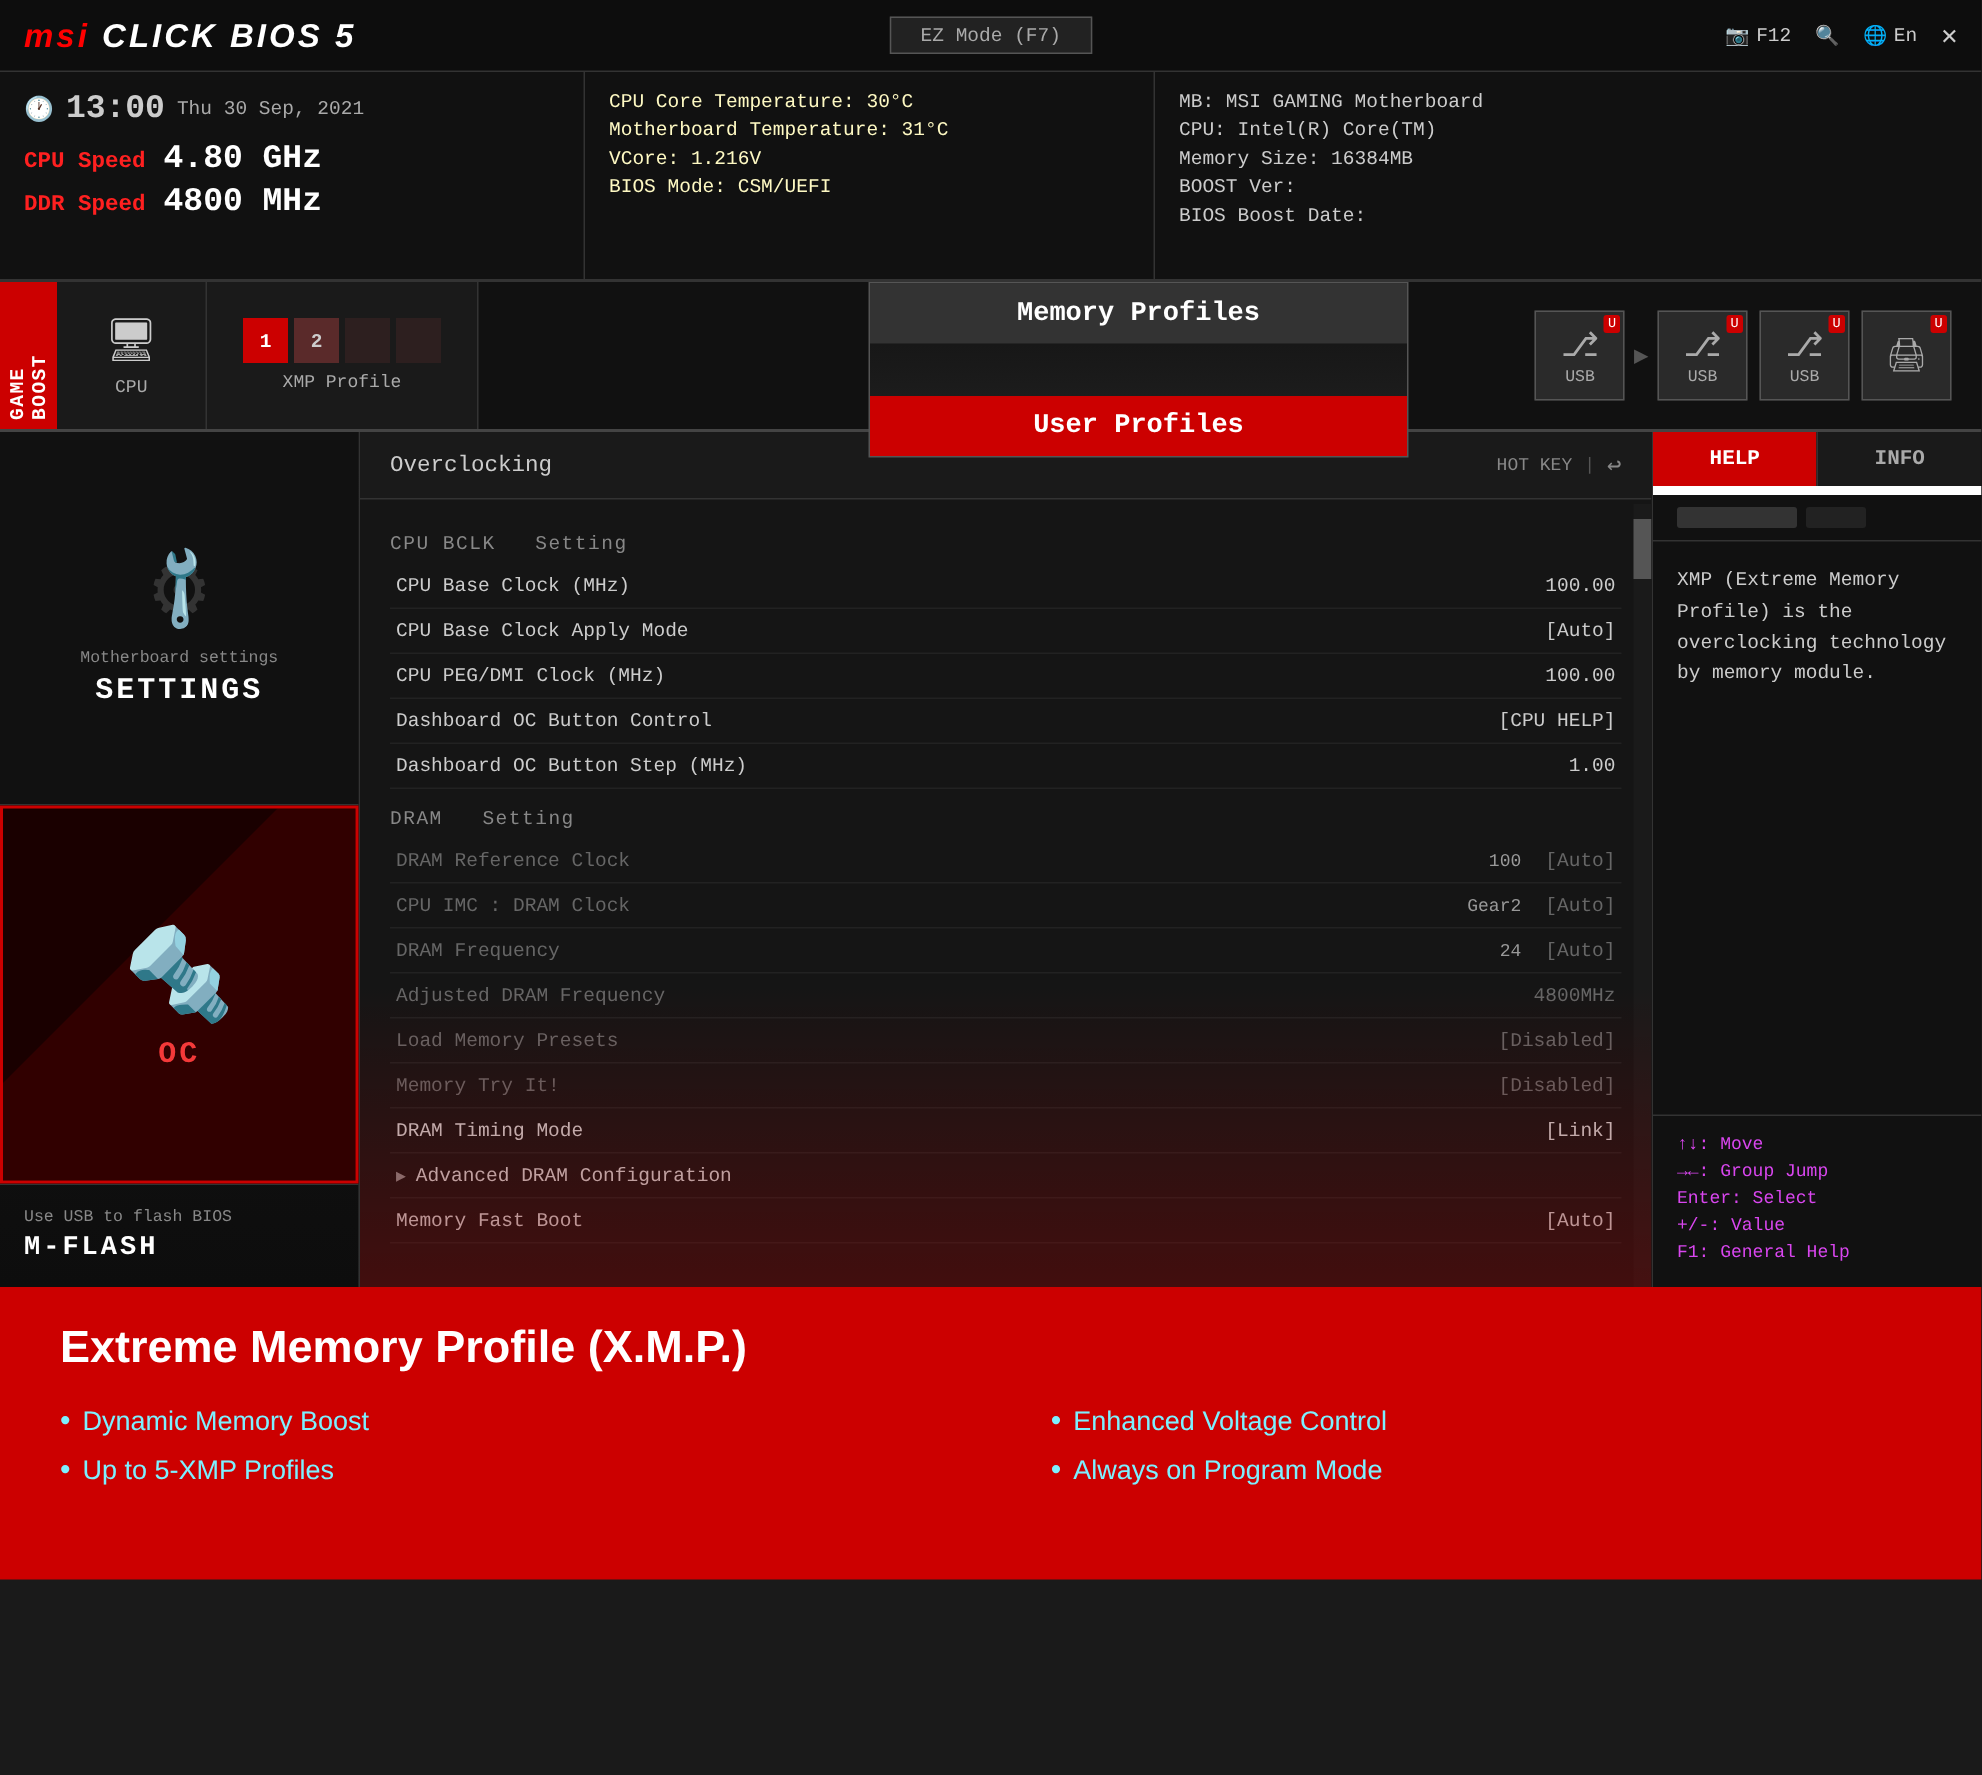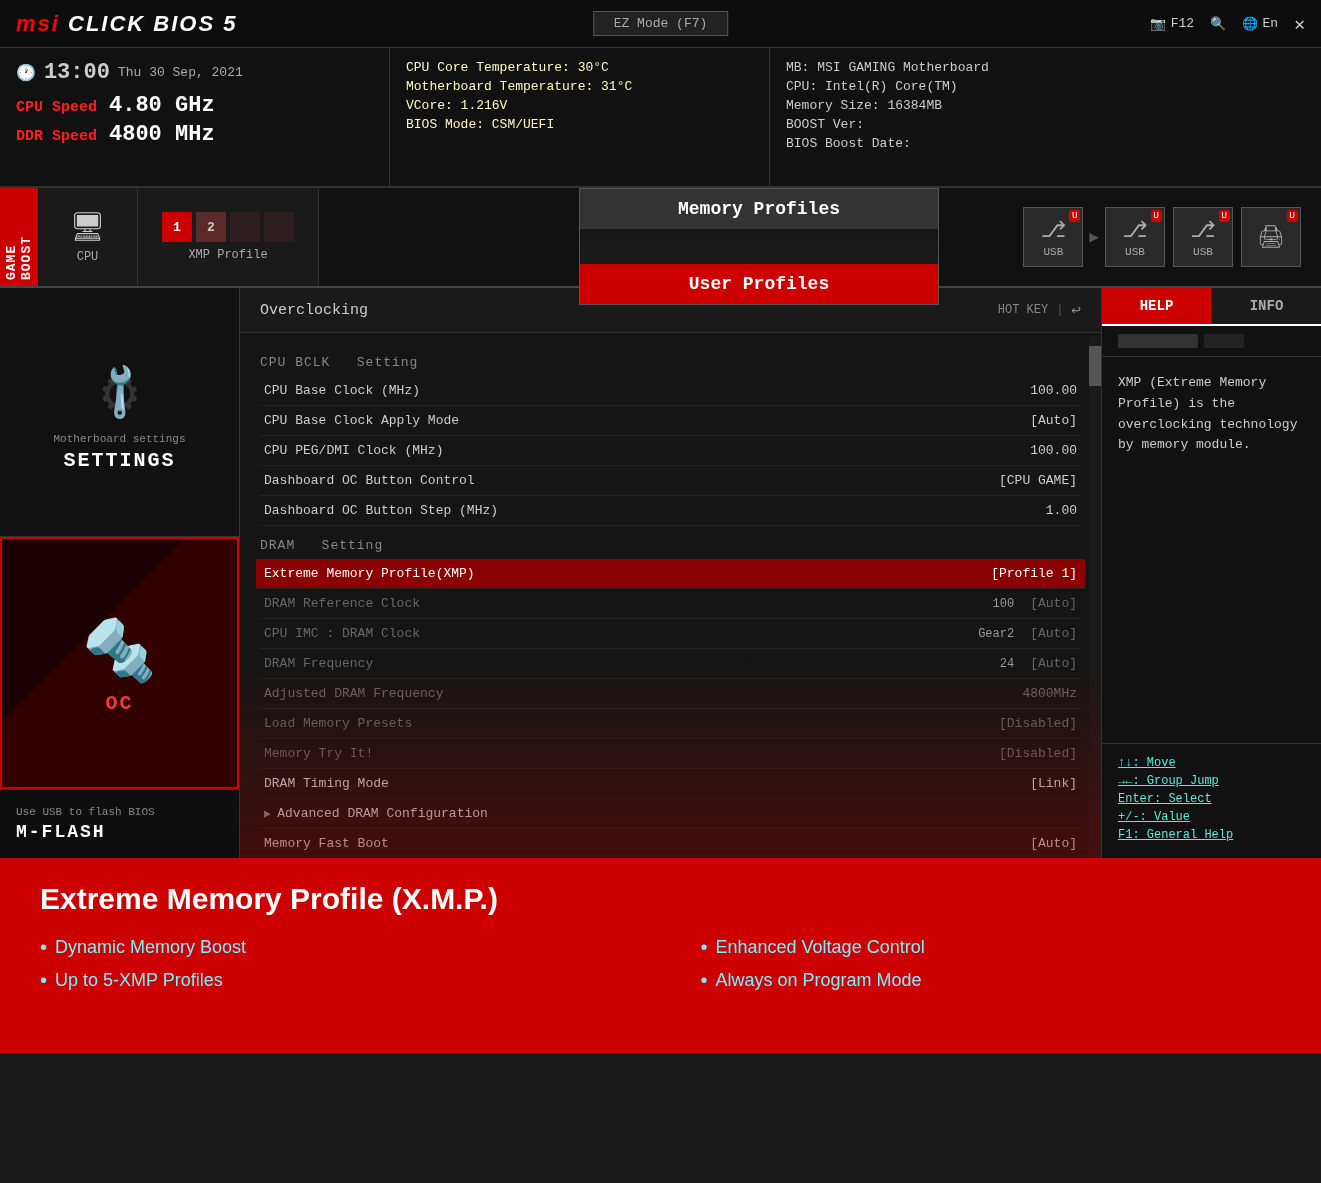--- a/index.html
+++ b/index.html
@@ -362,21 +362,21 @@
     
     .right-panel {
       width: 220px;
       background: #111;
       border-left: 1px solid #333;
       display: flex;
       flex-direction: column;
     }
     .right-tabs {
       display: flex;
-      border-bottom: 2px solid #ffffff;
+      border-bottom: 6px solid #ffffff;
     }
     .right-tab {
       flex: 1;
       padding: 10px;
       text-align: center;
       font-size: 14px;
       font-weight: bold;
       cursor: pointer;
     }
     .right-tab.active-tab {
@@ -393,22 +393,21 @@
       font-size: 13px;
       color: #ccc;
       line-height: 1.6;
       flex: 1;
       font-family: 'Courier New', monospace;
     }
     .keybind-section {
       padding: 12px 16px;
       border-top: 1px solid #333;
       font-size: 12px;
-      color: #5eead4;
-      text-decoration: underline;
+      color: #d946ef;
     }
     .keybind-row { margin-bottom: 4px; }
 
     
     .red-triangle {
       position: absolute;
       bottom: 0;
       right: 0;
       width: 0;
       height: 0;
@@ -608,32 +607,28 @@
       <div class="setting-row">
         <span class="setting-name">CPU Base Clock Apply Mode</span>
         <span class="setting-value">[Auto]</span>
       </div>
       <div class="setting-row">
         <span class="setting-name">CPU PEG/DMI Clock (MHz)</span>
         <span class="setting-value">100.00</span>
       </div>
       <div class="setting-row">
         <span class="setting-name">Dashboard OC Button Control</span>
-        <span class="setting-value">[CPU GAME]</span>
+        <span class="setting-value">[CPU HELP]</span>
       </div>
       <div class="setting-row">
         <span class="setting-name">Dashboard OC Button Step (MHz)</span>
         <span class="setting-value">1.00</span>
       </div>
 
       <div class="section-header">DRAM &nbsp; Setting</div>
-      <div class="setting-row highlighted">
-        <span class="setting-name">Extreme Memory Profile(XMP)</span>
-        <span class="setting-value">[Profile 1]</span>
-      </div>
       <div class="setting-row">
         <span class="setting-name dimmed">DRAM Reference Clock</span>
         <span style="display:flex;align-items:center;gap:8px;">
           <span class="setting-subval">100</span>
           <span class="setting-value dimmed">[Auto]</span>
         </span>
       </div>
       <div class="setting-row">
         <span class="setting-name dimmed">CPU IMC : DRAM Clock</span>
         <span style="display:flex;align-items:center;gap:8px;">

